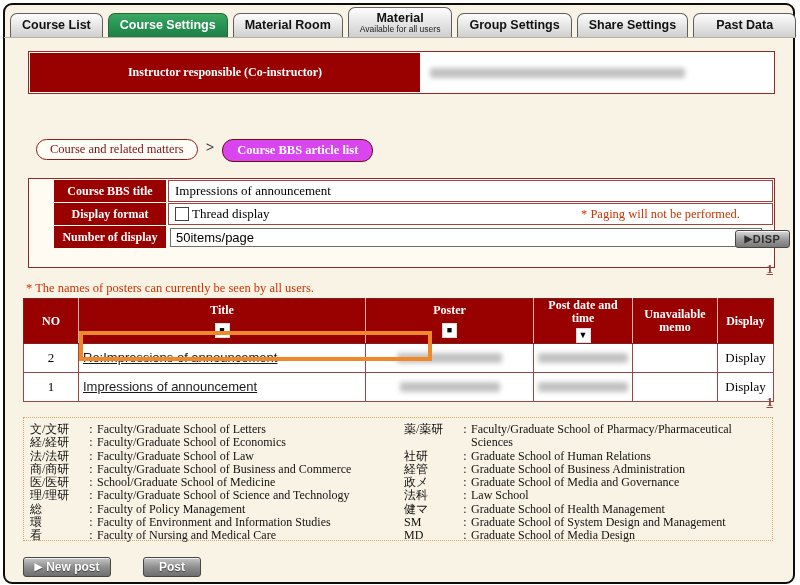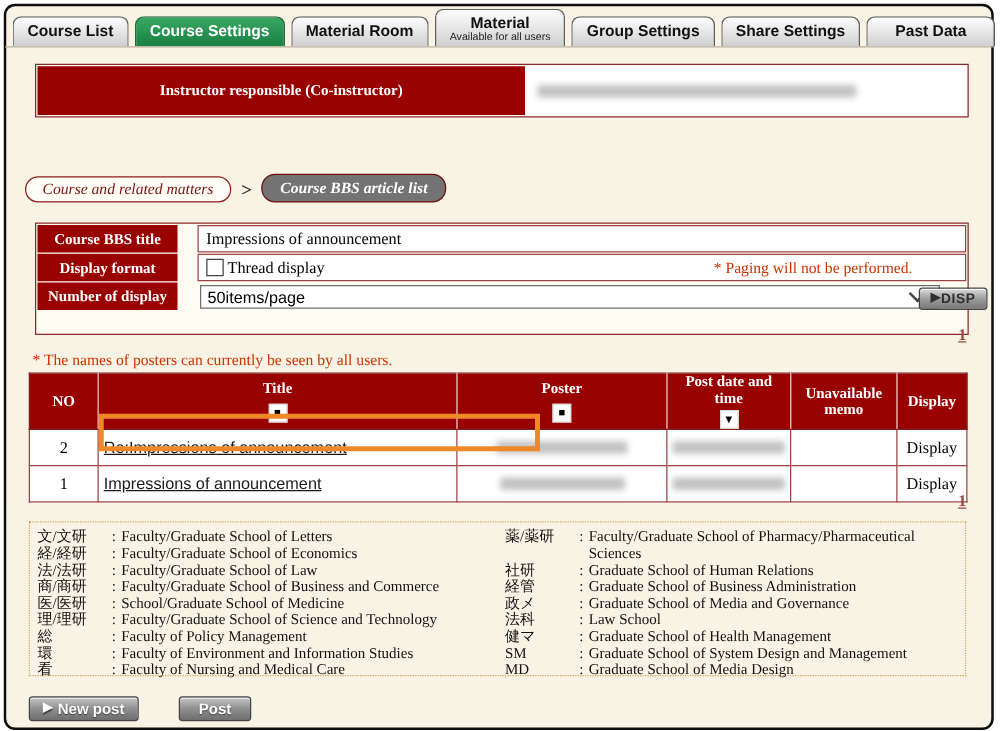--- a/index.html
+++ b/index.html
@@ -24,30 +24,30 @@
            justify-content:center;text-align:center;box-sizing:border-box;}
   .whitecell{background:#fff;box-sizing:border-box;display:flex;align-items:center;}
   .blur{background:#8f8f8f;filter:blur(2.5px);opacity:.55;height:10px;border-radius:2px;}
   
   #course-table{position:absolute;left:28px;top:51px;width:745px;border:1px solid #8c2a2a;
                 background:#fdfbf2;box-sizing:content-box;}
   #course-table .row{display:flex;gap:2px;padding:1px;}
   #course-table .row+.row{padding-top:0;}
   #course-table .redcell{font-size:12px;line-height:13px;}
   
-  #breadcrumb{position:absolute;left:20px;top:139px;height:23px;display:flex;align-items:flex-end;gap:8px;font-style:italic;}
+  #breadcrumb{position:absolute;left:36px;top:139px;height:23px;display:flex;align-items:flex-start;gap:8px;}
   .pill-outline{border:1.5px solid #8c1c1c;border-radius:11px;background:#fffdf6;color:#7a1212;
                 font-size:12.5px;padding:2px 13px;cursor:pointer;}
-  .pill-solid{border:1px solid #6e0e0e;border-radius:11px;background:#737373;color:#fff;
+  .pill-solid{border:1px solid #6e0e0e;border-radius:11px;background:#d946ef;color:#fff;
               font-weight:bold;font-size:12.5px;padding:3px 14px;}
   #crumb-sep{font-size:15px;color:#333;font-weight:bold;}
   
   #bbs-form{position:absolute;left:28px;top:178px;width:745px;border:1px solid #8c2a2a;
             background:#fdfbf2;}
-  #bbs-form .frow{display:flex;gap:16px;padding:1px 1px 0 1px;height:22px;}
+  #bbs-form .frow{display:flex;gap:2px;padding:1px 1px 0 1px;height:22px;margin-left:24px;}
   #bbs-form .frow:last-child{padding-bottom:19px;}
   #bbs-form .redcell{width:112px;flex:none;font-size:12px;}
   #bbs-form .whitecell{flex:1;border:1px solid #9d4444;font-size:13px;padding-left:6px;position:relative;}
   .checkbox{width:12px;height:12px;border:1px solid #444;background:#fff;display:inline-block;
             margin-right:3px;flex:none;cursor:pointer;}
   .red-note{color:#cc3300;font-size:12.5px;}
   #paging-note{position:absolute;left:412px;top:3px;}
   .selectbox{height:19px;border:1px solid #6f6f6f;background:#fff;display:flex;align-items:center;
              font-family:"Liberation Sans",sans-serif;font-size:13px;padding-left:5px;cursor:pointer;
              justify-content:space-between;width:592px;box-sizing:border-box;}

